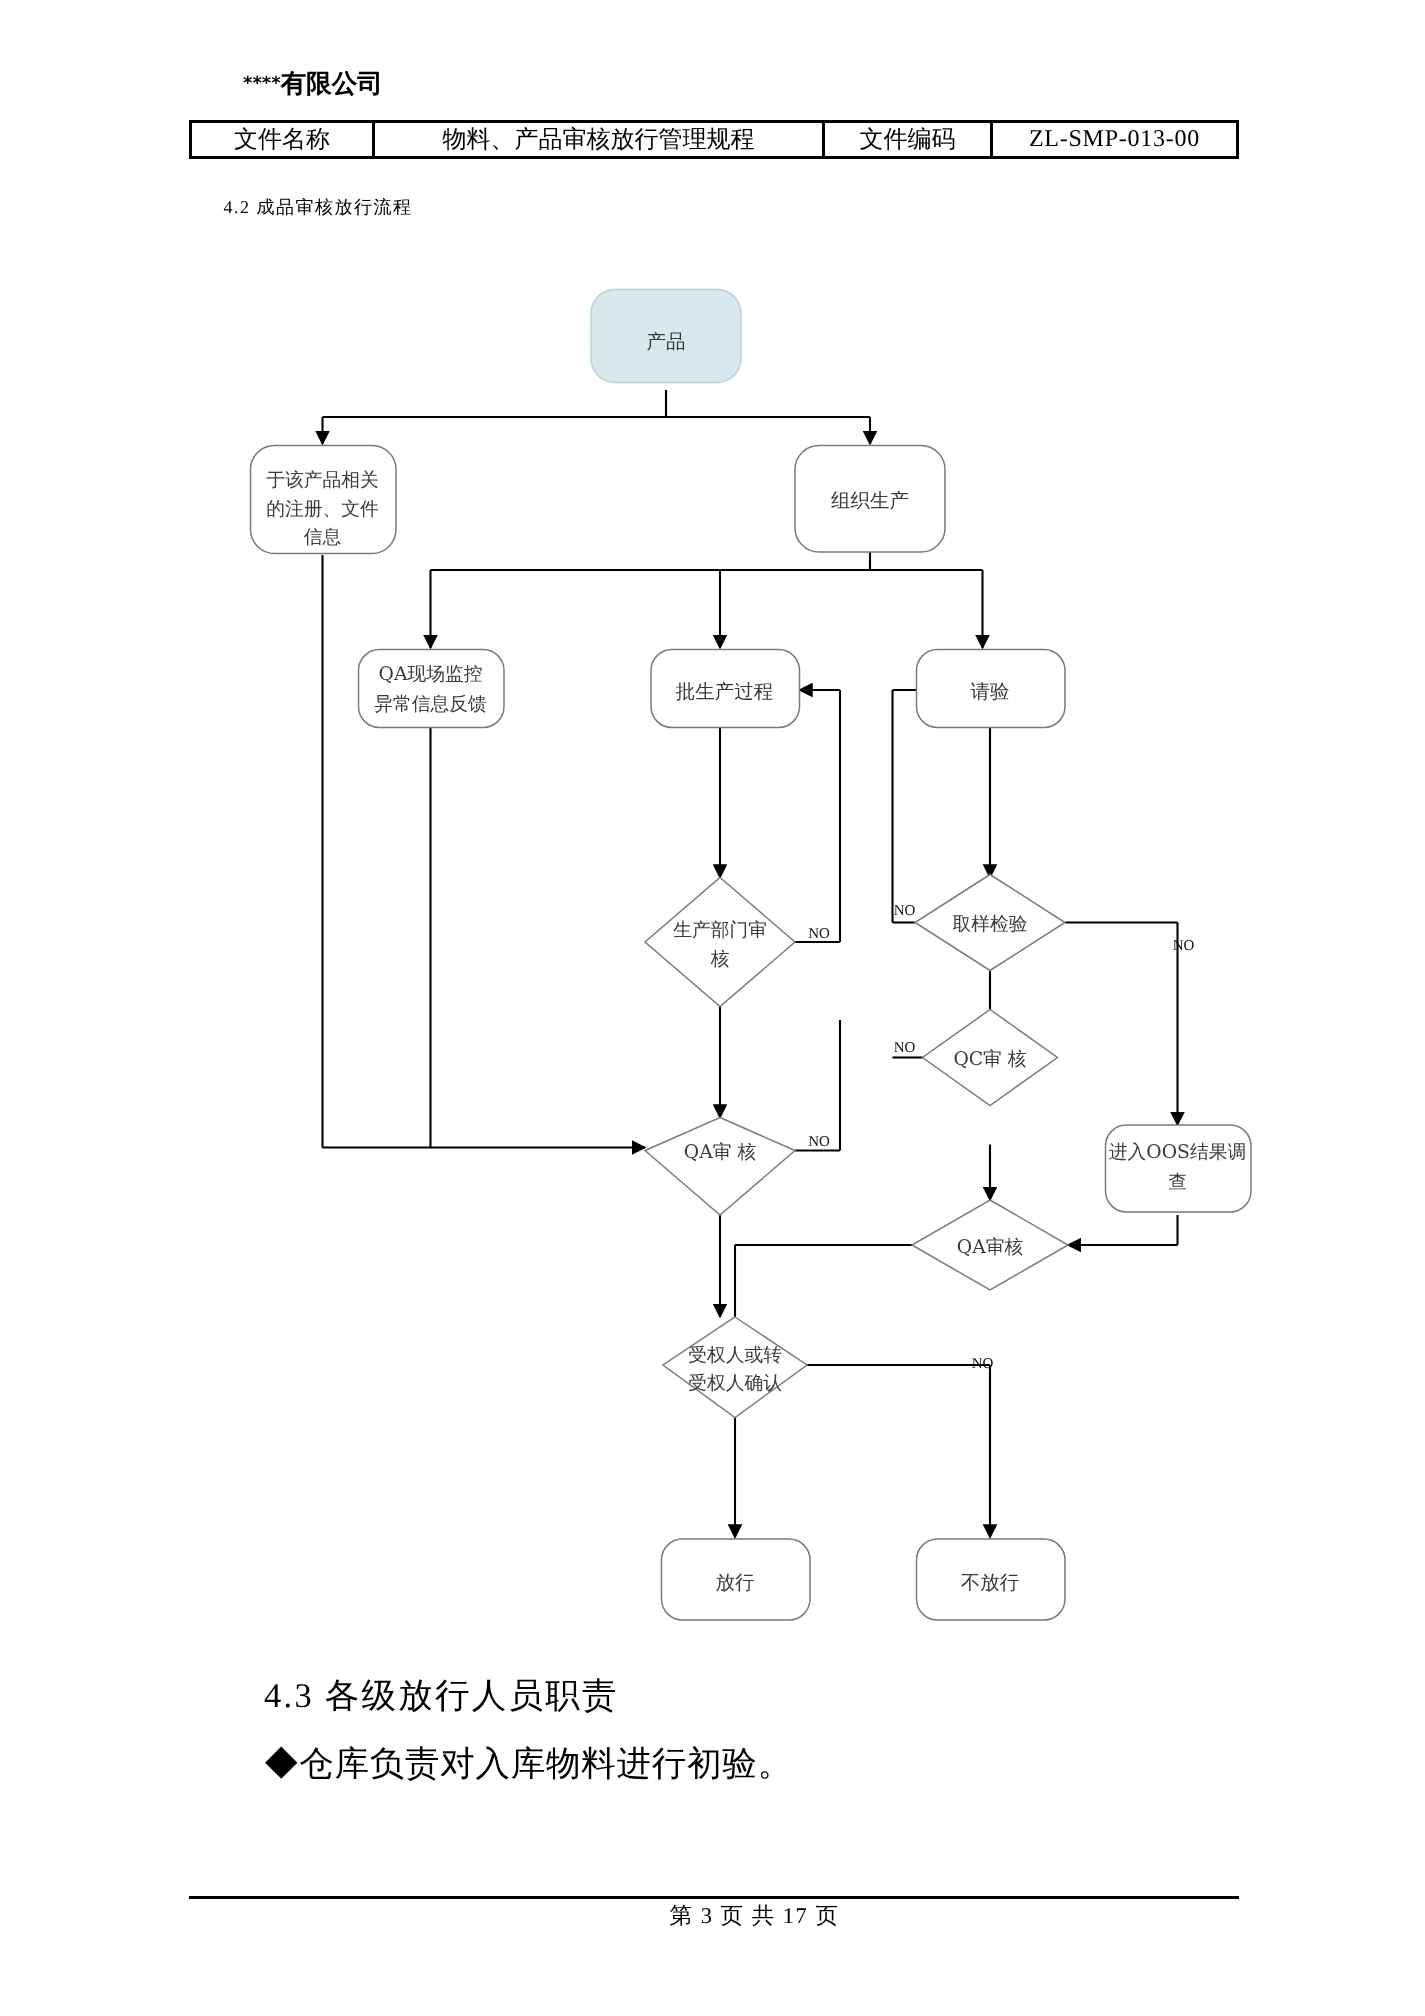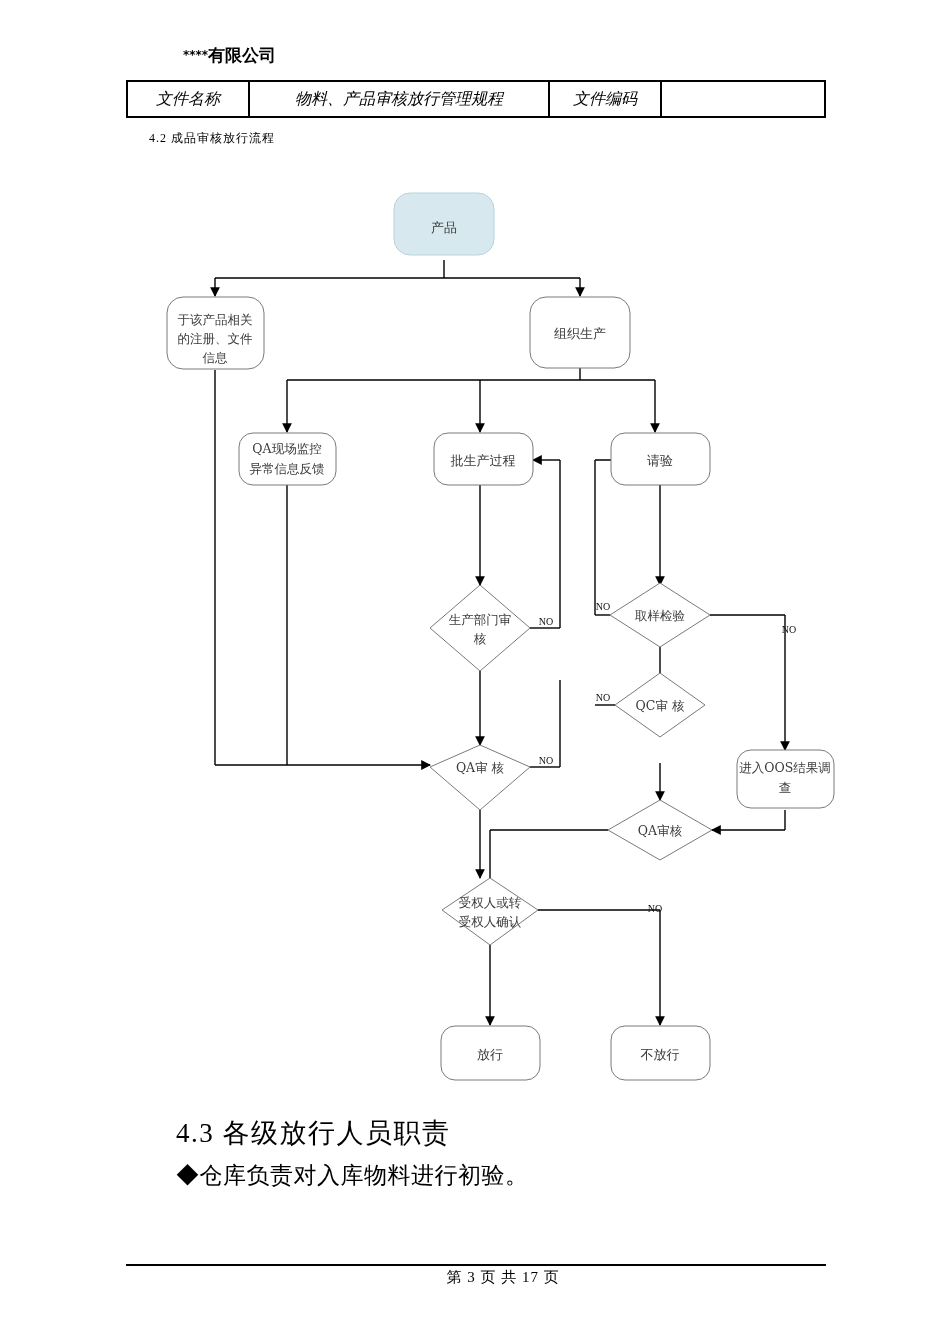--- a/index.html
+++ b/index.html
@@ -13,46 +13,45 @@
     overflow:hidden;
   }
   .page{position:absolute;left:0;top:0;width:950px;height:1344px;}
 
   
   .company{
     position:absolute;left:162px;top:44px;
     font-family:"DejaVu Sans","Liberation Sans",sans-serif;
     font-weight:bold;font-size:17px;letter-spacing:0px;
     white-space:nowrap;
-    margin-left:21px;
   }
   .company .stars{font-size:12px;vertical-align:2px;letter-spacing:0px;}
 
   .hdr-table{
-    position:absolute;left:126px;top:80px;width:700px;height:38px;
+    position:absolute;left:126px;top:80px;width:700px;height:26px;
     border:2.4px solid #000;box-sizing:border-box;
-    display:flex;align-items:stretch;font-style:italic;
+    display:flex;align-items:stretch;
   }
   .hdr-cell{
     display:flex;align-items:center;justify-content:center;
     font-size:16px;white-space:nowrap;box-sizing:border-box;
   }
   .c1{width:122px;border-right:2.4px solid #000;}
   .c2{width:300px;border-right:2.4px solid #000;}
   .c3{width:112px;border-right:2.4px solid #000;text-align:center;}
   .c4{flex:1;font-family:"Liberation Serif",serif;letter-spacing:0.5px;}
 
   
   .h-42{
     position:absolute;left:149px;top:130px;
     font-size:12px;letter-spacing:1px;white-space:nowrap;
   }
   .h-43{
     position:absolute;left:176px;top:1115px;
-    font-size:27px;letter-spacing:1.5px;white-space:nowrap;
+    font-size:23px;letter-spacing:1.5px;white-space:nowrap;
   }
   .bullet-line{
     position:absolute;left:176px;top:1160px;
     font-size:23px;letter-spacing:0.5px;white-space:nowrap;
     font-family:Liberation Sans, sans-serif;
   }
 
   
   .foot-rule{
     position:absolute;left:126px;top:1264px;width:700px;height:0;
@@ -84,20 +83,21 @@
 <div class="page">
 
   <div class="company">
     <span class="stars">****</span><span>有限公司</span>
   </div>
 
   <div class="hdr-table">
     <div class="hdr-cell c1">文件名称</div>
     <div class="hdr-cell c2">物料、产品审核放行管理规程</div>
     <div class="hdr-cell c3">文件编码</div>
+    <div class="hdr-cell c4">ZL-SMP-013-00</div>
   </div>
 
   <div class="h-42">4.2 成品审核放行流程</div>
 
   <div class="flow">
     <svg width="950" height="960" viewBox="0 0 950 960" xmlns="http://www.w3.org/2000/svg">
       <defs>
         <marker id="arr" viewBox="0 0 10 10" refX="9" refY="5" markerWidth="7" markerHeight="7" orient="auto-start-reverse">
           <path d="M 0 0 L 10 5 L 0 10 z" fill="#000"></path>
         </marker>

